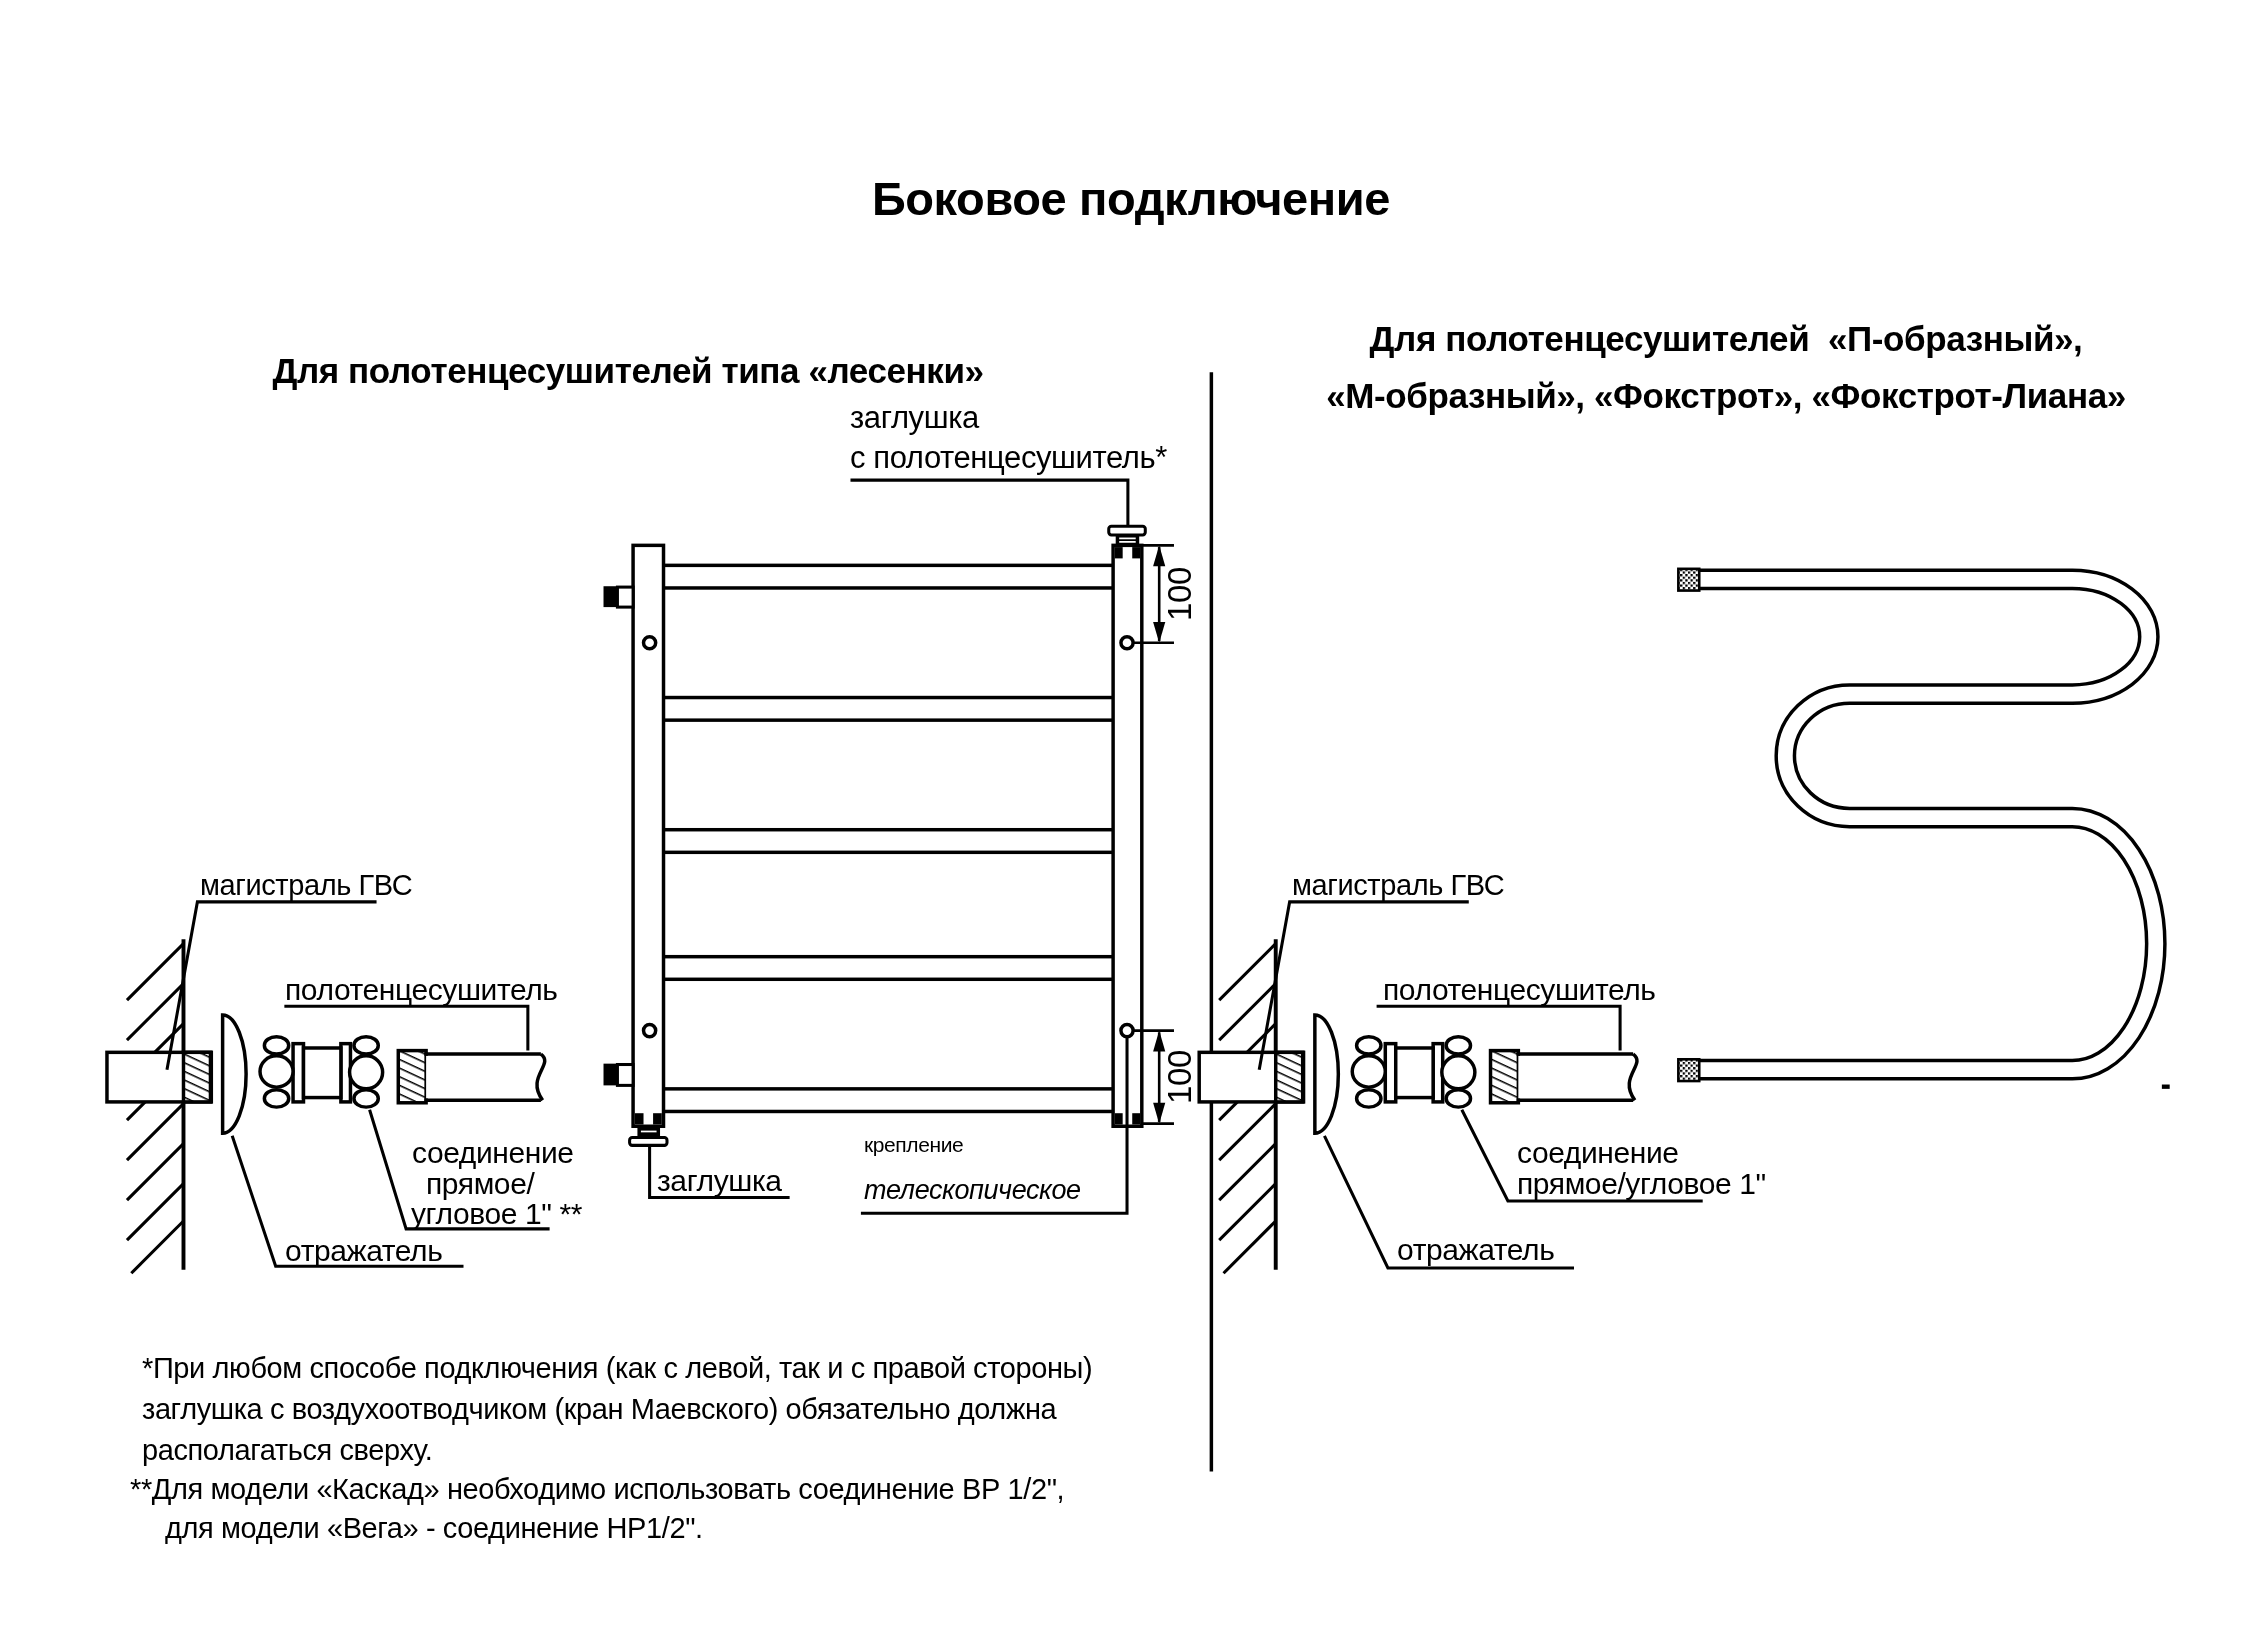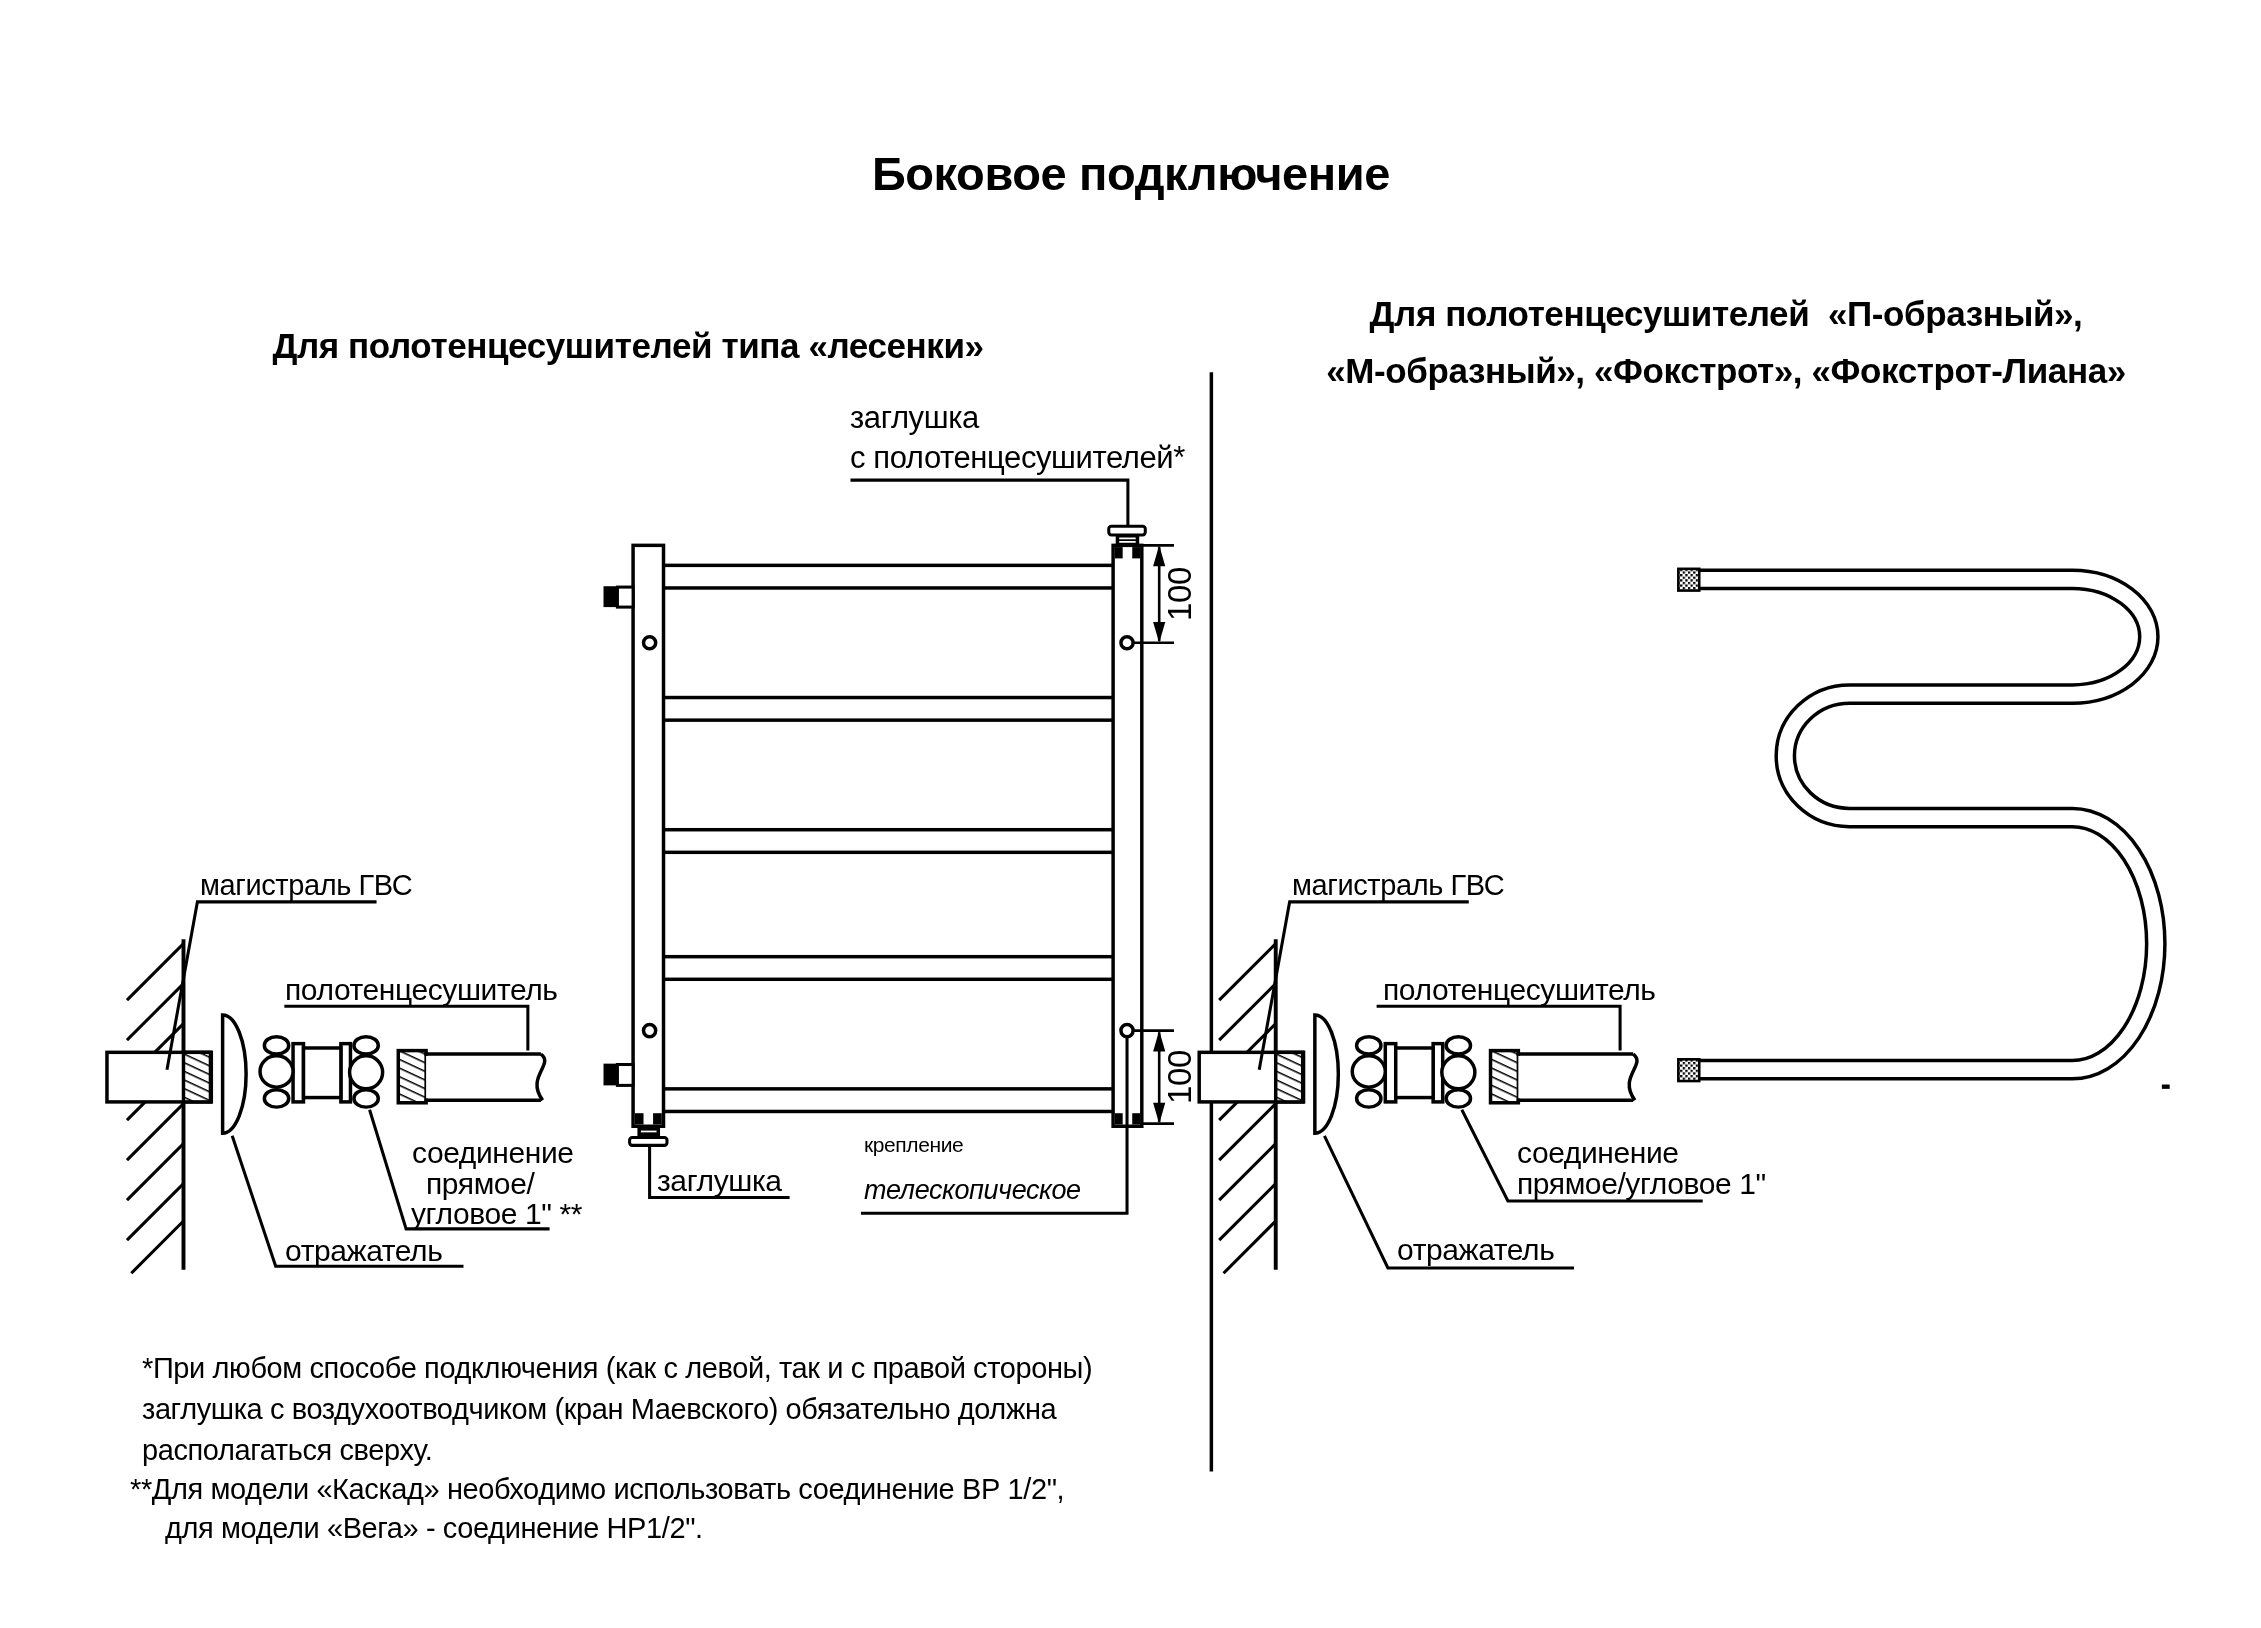--- a/index.html
+++ b/index.html
@@ -1,20 +1,20 @@
 <!DOCTYPE html>
 <html style="font-size:14px"><head>
 <meta charset="utf-8">
 <style>
   html,body{margin:0;padding:0;background:#fff;}
   .canvas{position:relative;width:2261px;height:1629px;background:#fff;overflow:hidden;
           font-family:"Liberation Sans","DejaVu Sans",sans-serif;color:#000;}
   .canvas svg{position:absolute;left:0;top:0;}
   .lbl{position:absolute;white-space:pre;line-height:1.08;letter-spacing:-0.4px;}
-  .b{font-weight:bold;}
+  .b{font-weight:bold;margin-top:25px;}
   .ctr{transform:translate(-50%,-50%);}
   .rot{transform:translate(-50%,-50%) rotate(-90deg);}
 </style>
 </head>
 <body>
 
 <div class="canvas">
 
   <svg width="2261" height="1629" viewBox="0 0 2600 1873">
     <defs>
@@ -165,21 +165,21 @@
   </svg>
 
   <span class="lbl b ctr" style="left:1131px;top:174px;font-size:47px;">Боковое подключение</span>
 
   <span class="lbl b ctr" style="left:628px;top:346px;font-size:35px;">Для полотенцесушителей типа «лесенки»</span>
 
   <span class="lbl b ctr" style="left:1726px;top:314px;font-size:35px;text-align:center;">Для полотенцесушителей  «П-образный»,</span>
   <span class="lbl b ctr" style="left:1726px;top:371px;font-size:35px;">«М-образный», «Фокстрот», «Фокстрот-Лиана»</span>
 
   <span class="lbl" style="left:850px;top:401px;font-size:31px;">заглушка</span>
-  <span class="lbl" style="left:850px;top:441px;font-size:31px;">с полотенцесушителей*</span>
+  <span class="lbl" style="left:850px;top:441px;font-size:31px;">с полотенцесушитель*</span>
 
   <span class="lbl rot" style="left:1180px;top:594px;font-size:33px;">100</span>
   <span class="lbl rot" style="left:1180px;top:1077px;font-size:33px;">100</span>
 
   <span class="lbl" style="left:657px;top:1165px;font-size:30px;">заглушка</span>
   <span class="lbl" style="left:864px;top:1134px;font-size:21px;">крепление</span>
   <span class="lbl" style="left:864px;top:1176px;font-size:27px;font-style:italic;">телескопическое</span>
 
   <span class="lbl" style="left:200px;top:870px;font-size:29px;">магистраль ГВС</span>
   <span class="lbl" style="left:285px;top:974px;font-size:30px;">полотенцесушитель</span>

